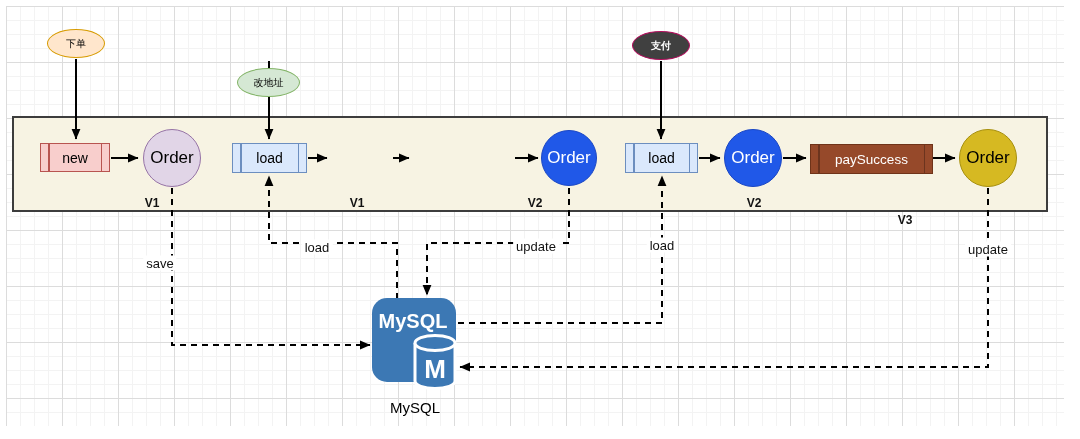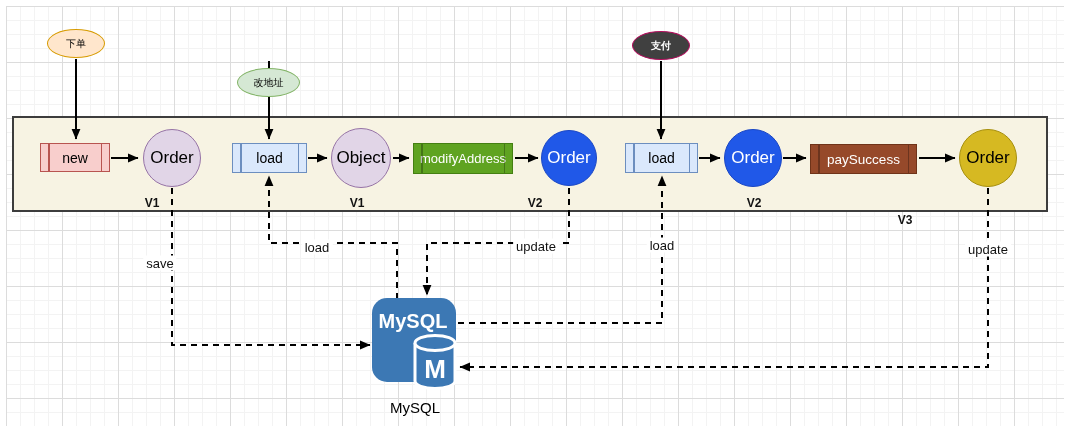--- a/index.html
+++ b/index.html
@@ -27,21 +27,21 @@
   .t-orange{left:47px; top:29px; width:58px; height:29px; background:#ffe6cc; border:1.5px solid #d79b00;}
   .t-green{left:237px; top:31px; width:63px; height:29px; background:#d5e8d4; border:1.5px solid #82b366;margin-top:37px;}
   .t-pink{left:632px; top:31px; width:58px; height:29px; background:#404040; border:1.5px solid #b30d5c; color:#fff; font-weight:600;}
   .process{font-size:14px;}
   .process::before,.process::after{content:""; position:absolute; top:0; bottom:0; width:1.5px; background:var(--bar);}
   .process::before{left:7px;} .process::after{right:7px;}
   .p-new{left:40px; top:143px; width:70px; height:29px; background:#f8cecc; border:1.5px solid #b85450; --bar:#b85450;}
   .p-load1{left:232px; top:143px; width:75px; height:30px; background:#dae8fc; border:1.5px solid #6c8ebf; --bar:#6c8ebf;}
   .p-load2{left:625px; top:143px; width:73px; height:30px; background:#dae8fc; border:1.5px solid #6c8ebf; --bar:#6c8ebf;}
   .p-modify{left:413px; top:143px; width:100px; height:31px; background:#5fa321; border:1.5px solid #447f12; color:#fff; --bar:rgba(0,0,0,.28); font-size:13px;}
-  .p-pay{left:810px; top:144px; width:107px; height:30px; background:#96492a; border:1.5px solid #6f3319; color:#fff; --bar:rgba(0,0,0,.28); font-size:13.5px;}
+  .p-pay{left:810px; top:144px; width:123px; height:30px; background:#96492a; border:1.5px solid #6f3319; color:#fff; --bar:rgba(0,0,0,.28); font-size:13.5px;}
   .circle{border-radius:50%; font-size:17px;}
   .c-purple{background:#e1d5e7; border:1.5px solid #9673a6;}
   .c-blue{background:#2058e8; border:1.5px solid #1a46c4; color:#fff;}
   .c-gold{background:#d6b922; border:1.5px solid #a68f0e; color:#000;}
   .c-order1{left:143px; top:129px; width:58px; height:58px;}
   .c-object{left:331px; top:128px; width:60px; height:60px;}
   .c-order2{left:541px; top:130px; width:56px; height:56px;}
   .c-order3{left:724px; top:129px; width:58px; height:58px;}
   .c-order4{left:959px; top:129px; width:58px; height:58px;}
   .v-label{position:absolute; transform:translate(-50%,-50%); font-size:12px; font-weight:600; color:#111;}
@@ -96,26 +96,20 @@
 
   <div class="node process p-new">
     <span>new</span>
   </div>
   <div class="node circle c-purple c-order1">
     <span>Order</span>
   </div>
   <div class="node process p-load1">
     <span>load</span>
   </div>
-  <div class="node circle c-purple c-object">
-    <span>Object</span>
-  </div>
-  <div class="node process p-modify">
-    <span>modifyAddress</span>
-  </div>
   <div class="node circle c-blue c-order2">
     <span>Order</span>
   </div>
   <div class="node process p-load2">
     <span>load</span>
   </div>
   <div class="node circle c-blue c-order3">
     <span>Order</span>
   </div>
   <div class="node process p-pay">

